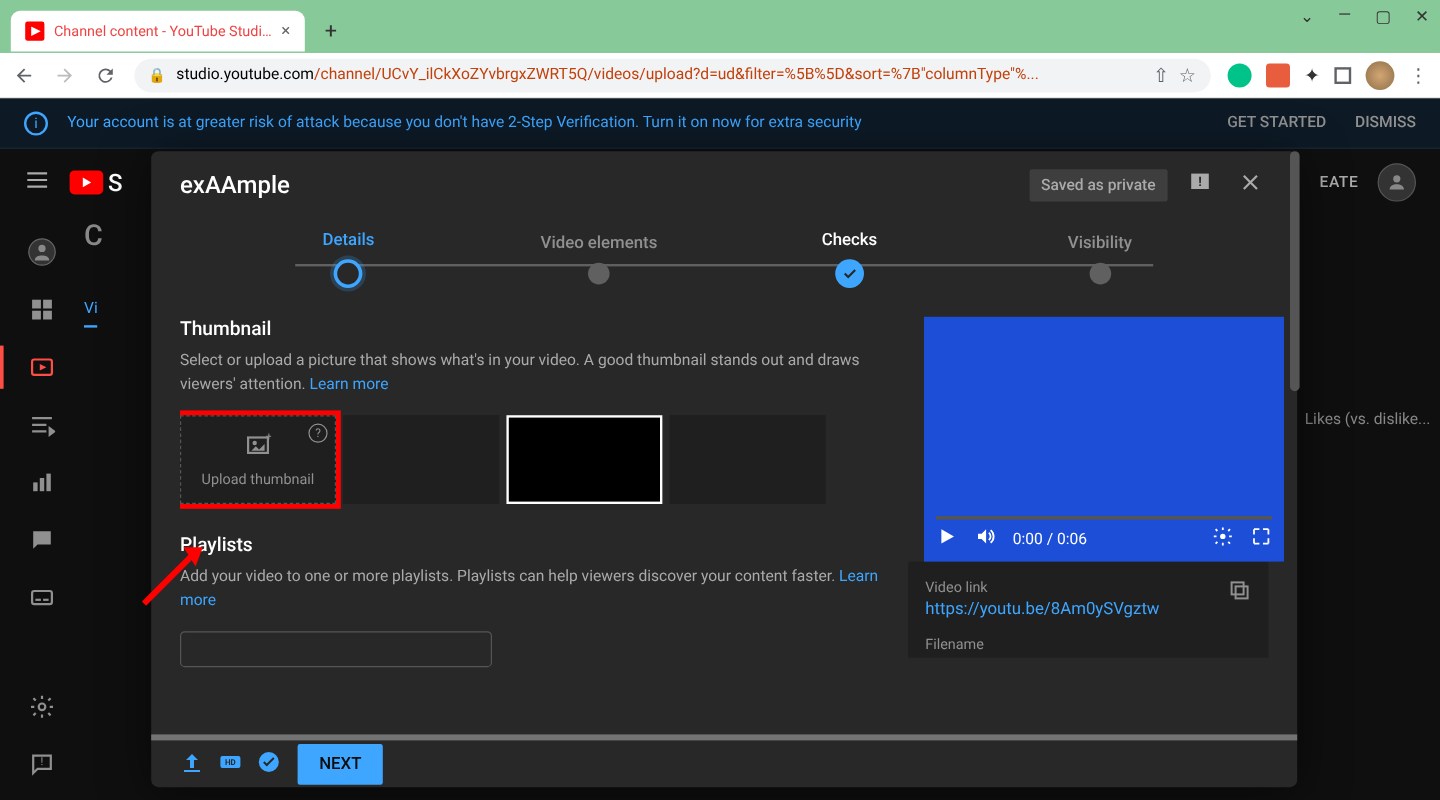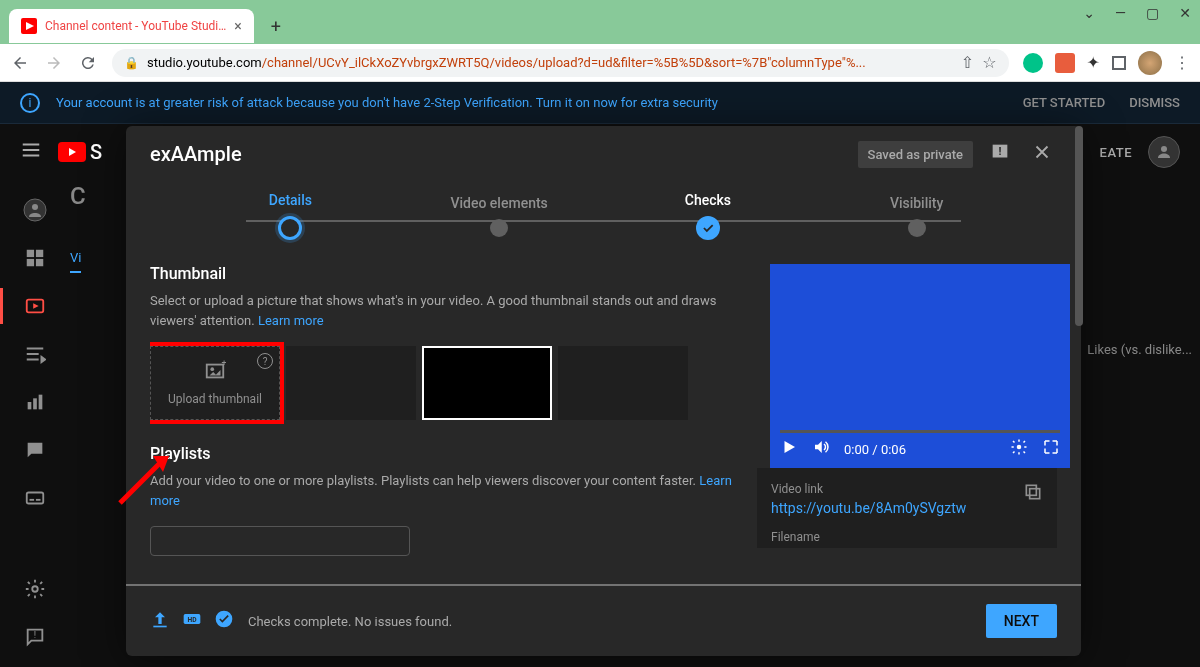--- a/index.html
+++ b/index.html
@@ -97,21 +97,21 @@
 .vid-controls { position: absolute; bottom: 0; left: 0; right: 0; height: 38px; display: flex; align-items: center; padding: 0 10px; gap: 14px; color: #fff; }
 .vid-controls .progress { position: absolute; top: 0; left: 10px; right: 10px; height: 3px; background: #555; }
 .vid-time { font-size: 13px; flex: 1; }
 .meta-section { padding: 14px 14px 0; background: #1f1f1f; }
 .meta-label { color: #909090; font-size: 12px; margin-bottom: 4px; }
 .meta-value { color: #fff; font-size: 14px; margin-bottom: 14px; }
 .meta-link { color: #3ea6ff; font-size: 14px; margin-bottom: 14px; display: block; }
 .copy-icon { float: right; color: #909090; cursor: pointer; }
 
 
-.modal-footer { height: 72px; border-top: 2px solid #737373; display: flex; align-items: center; padding: 0 24px; gap: 14px; }
+.modal-footer { height: 44px; border-top: 5px solid #737373; display: flex; align-items: center; padding: 0 24px; gap: 14px; }
 .footer-icons { display: flex; gap: 12px; align-items: center; }
 .footer-icon { color: #3ea6ff; }
 .footer-msg { color: #aaa; font-size: 13px; flex: 1; }
 .next-btn { background: #3ea6ff; color: #0d0d0d; font-weight: 500; padding: 9px 18px; border-radius: 2px; font-size: 14px; cursor: pointer; }
 
 
 .arrow-annot { position: absolute; left: 115px; top: 448px; width: 60px; height: 60px; pointer-events: none; }
 
 
 .scroll-hint { position: absolute; right: -2px; top: 0; width: 8px; height: 200px; background: #555; border-radius: 4px; }
@@ -385,21 +385,20 @@
           </svg></span>
       <span class="footer-icon"><svg width="20" height="20" viewBox="0 0 24 24">
             <rect x="2" y="6" width="20" height="12" rx="2" fill="#3ea6ff"></rect>
             <text x="12" y="15" font-size="8" fill="#282828" text-anchor="middle" font-weight="bold">HD</text>
           </svg></span>
       <span class="footer-icon"><svg width="20" height="20" viewBox="0 0 24 24">
             <circle cx="12" cy="12" r="10" fill="#3ea6ff"></circle>
             <path d="M7 12l3 3 7-7" stroke="#282828" stroke-width="2" fill="none"></path>
           </svg></span>
     </div>
-    <div class="footer-msg">Checks complete. No issues found.</div>
     <div class="next-btn">NEXT</div>
   </div>
 </div>
 
 <svg class="arrow-annot" viewBox="0 0 60 60">
   <path d="M5 55 L45 15" stroke="#ff0000" stroke-width="5" fill="none"></path>
   <polygon points="38,8 54,8 48,24" fill="#ff0000"></polygon>
 </svg>
 
 </body></html>

